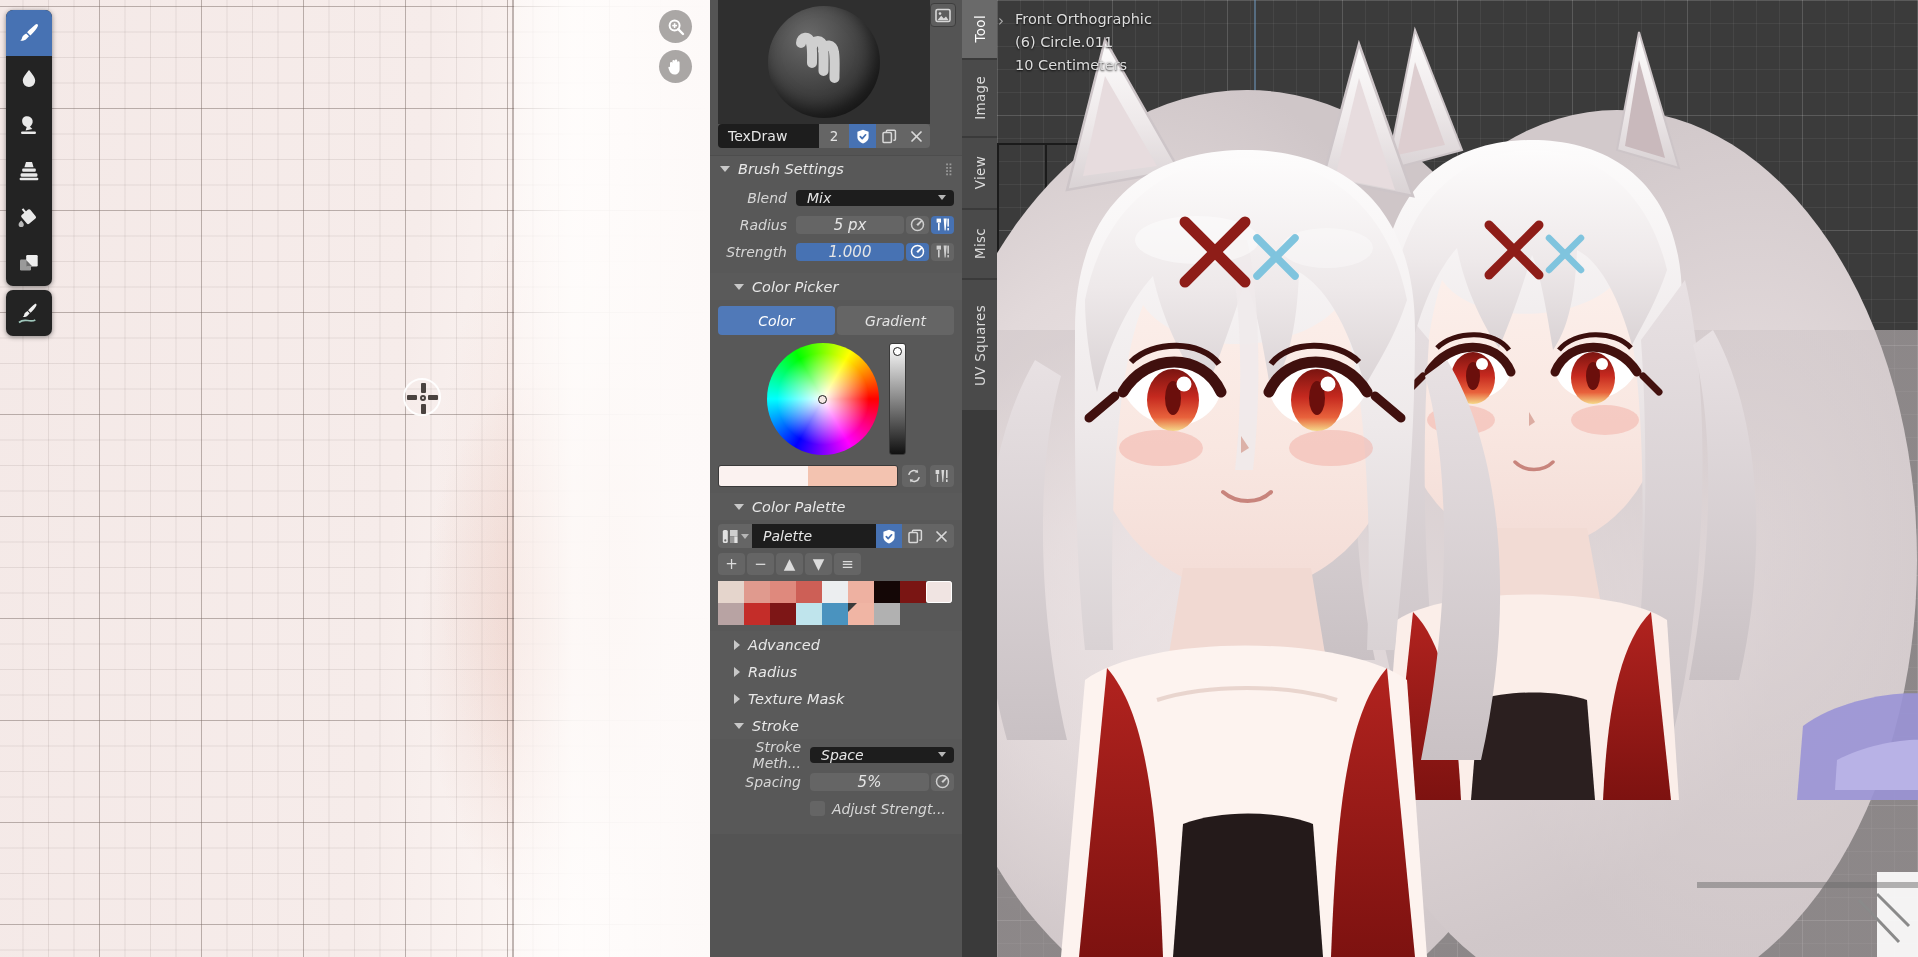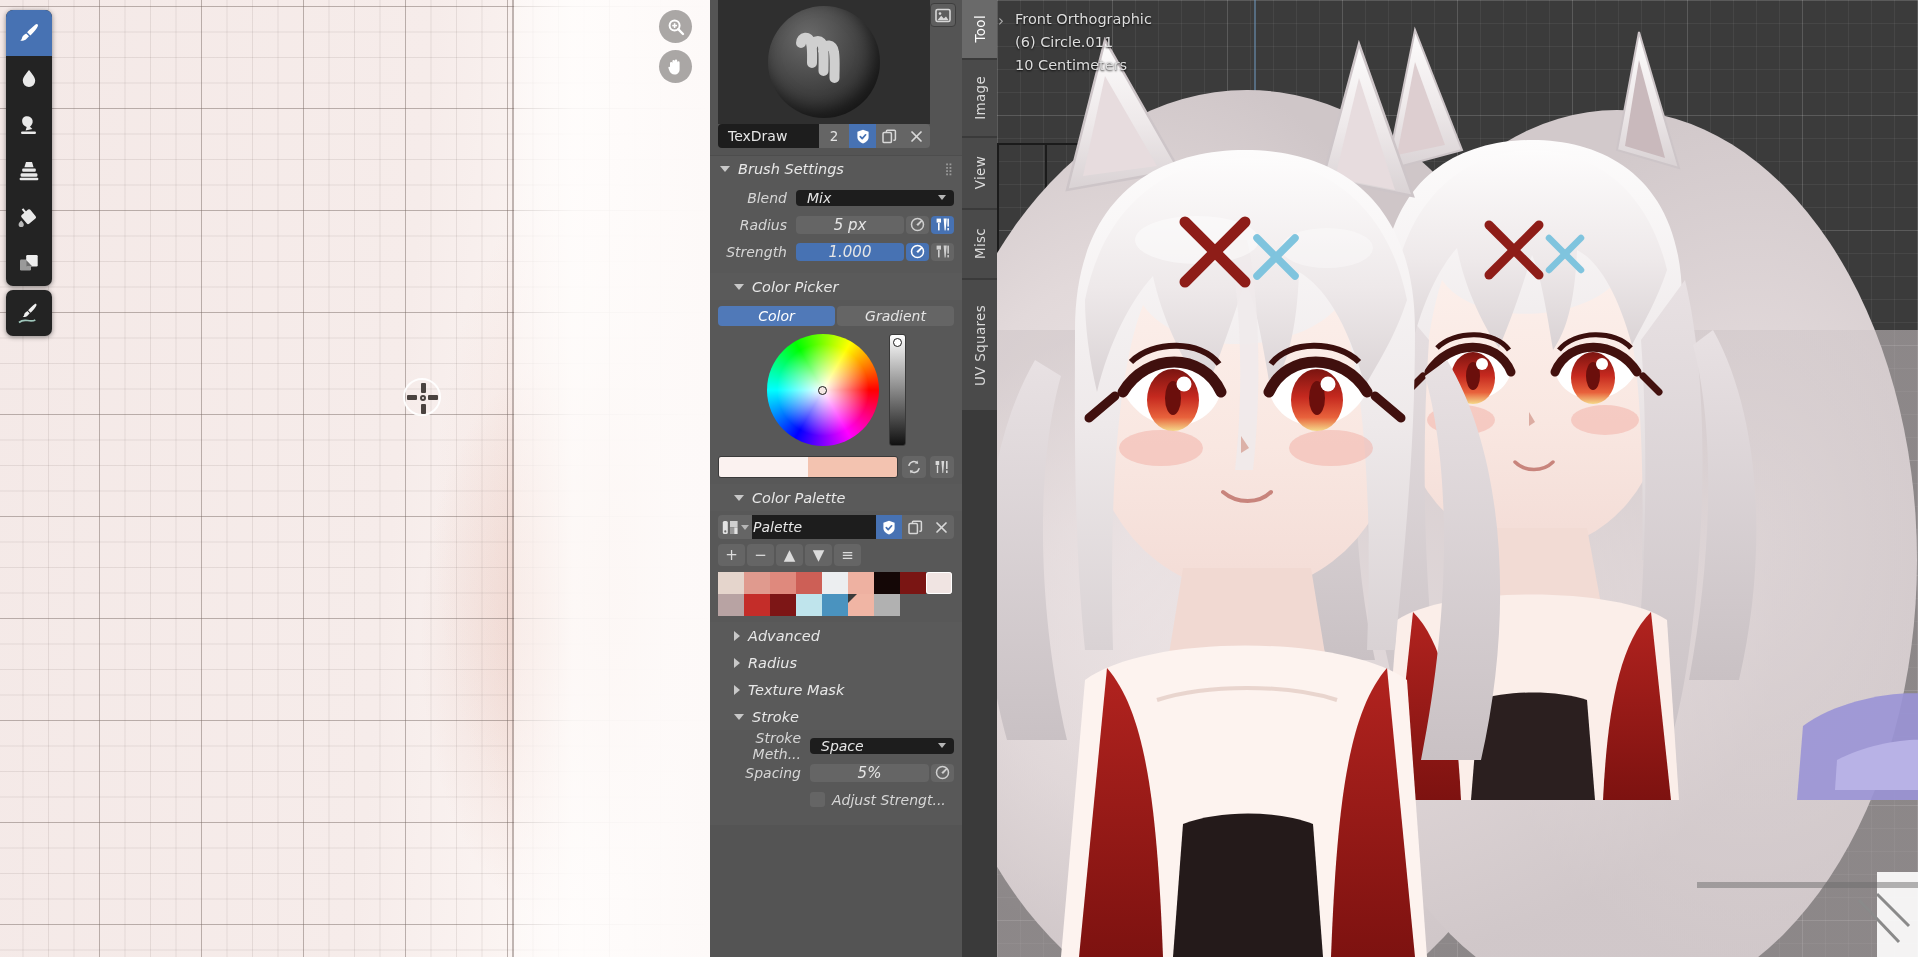--- a/index.html
+++ b/index.html
@@ -181,21 +181,21 @@
   .numfield.filled { background: #4772b3; }
   .icon-btn {
     width: 23px; background: #656565; border-radius: 4px;
     display: flex; align-items: center; justify-content: center; cursor: pointer;
   }
   .icon-btn.on { background: #4772b3; }
 
   
   .tab-row { display: flex; gap: 2px; margin: 2px 0 6px 0; }
   .tab-btn {
-    flex: 1 1 0; height: 20px; border-radius: 4px;
+    flex: 1 1 0; height: 29px; border-radius: 4px;
     display: flex; align-items: center; justify-content: center;
     font-size: 14px; color: #e4e4e4; background: #656565; cursor: pointer;
   }
   .tab-btn.active { background: #5079b8; color: #ffffff; }
   .wheel-wrap { display: flex; align-items: flex-start; justify-content: center; gap: 10px; padding: 2px 0 8px 0; }
   .color-wheel {
     width: 112px; height: 112px; border-radius: 50%; position: relative;
     background:
       radial-gradient(circle closest-side, rgba(255,255,255,1) 0%, rgba(255,255,255,0) 82%),
       conic-gradient(from 90deg,
@@ -222,21 +222,21 @@
   .swatch-pair div { flex: 1 1 0; cursor: pointer; }
 
   
   #palette-row { display: flex; align-items: stretch; height: 24px; gap: 0; margin-bottom: 5px; }
   #palette-row .pal-icon {
     width: 34px; background: #656565; border-radius: 4px 0 0 4px;
     display: flex; align-items: center; justify-content: center; gap: 2px; cursor: pointer;
   }
   #palette-row .pal-name {
     flex: 1 1 auto; background: #1d1d1d; display: flex; align-items: center;
-    padding-left: 1px; font-size: 14px; color: #e6e6e6; cursor: text;
+    padding-left: 11px; font-size: 14px; color: #e6e6e6; cursor: text;
   }
   #palette-row .pal-fake { width: 26px; background: #4772b3; display: flex; align-items: center; justify-content: center; cursor: pointer; }
   #palette-row .pal-copy, #palette-row .pal-x { width: 26px; background: #656565; display: flex; align-items: center; justify-content: center; cursor: pointer; }
   #palette-row .pal-x { border-radius: 0 4px 4px 0; }
   #palette-tools { display: flex; gap: 2px; margin-bottom: 6px; }
   #palette-tools .pbtn {
     width: 27px; height: 22px; background: #656565; border-radius: 4px;
     display: flex; align-items: center; justify-content: center; cursor: pointer;
     color: #dcdcdc; font-size: 15px; line-height: 1;
   }

